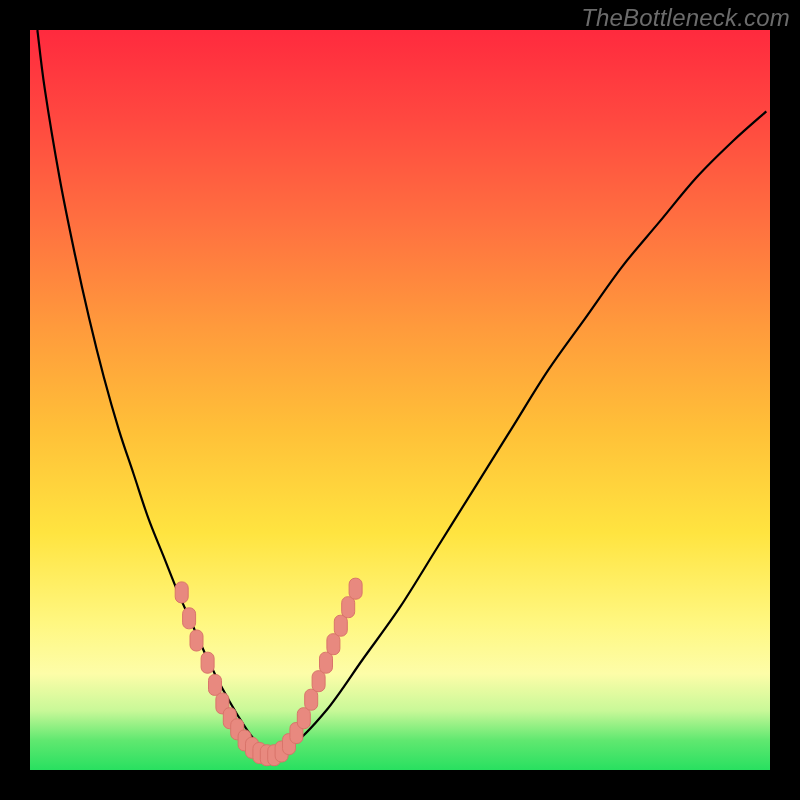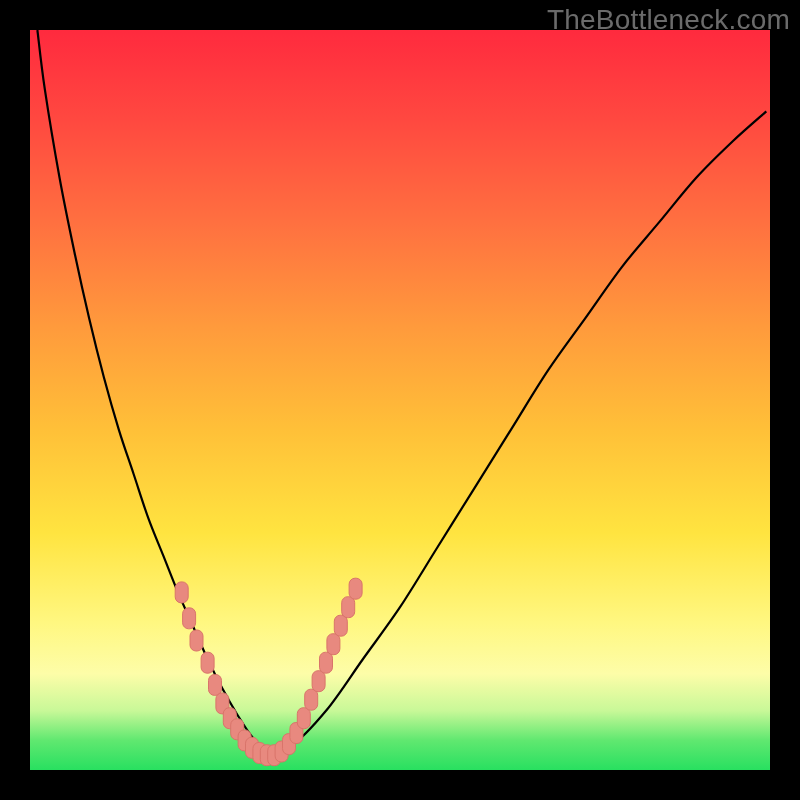--- a/index.html
+++ b/index.html
@@ -27,24 +27,25 @@
       #fdfda8 87%,
       #c8f898 92%,
       #60e870 96%,
       #28e060 100%);
   }
   .watermark {
     position: absolute;
     top: 4px;
     right: 10px;
     font-family: Arial, Helvetica, sans-serif;
-    font-size: 28px;
+    font-size: 24px;
     color: #6b6b6b;
     letter-spacing: 0.2px;
     user-select: none;
+    font-style: italic;
   }
   svg.curve {
     position: absolute;
     left: 0;
     top: 0;
     width: 740px;
     height: 740px;
     pointer-events: none;
   }
 </style>

